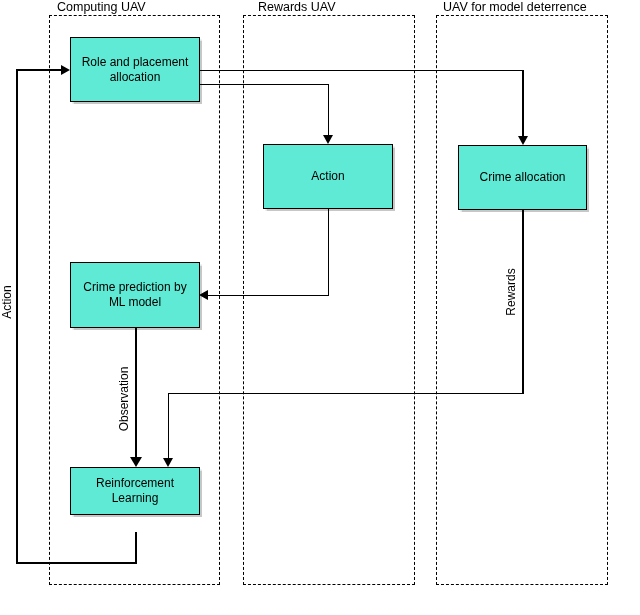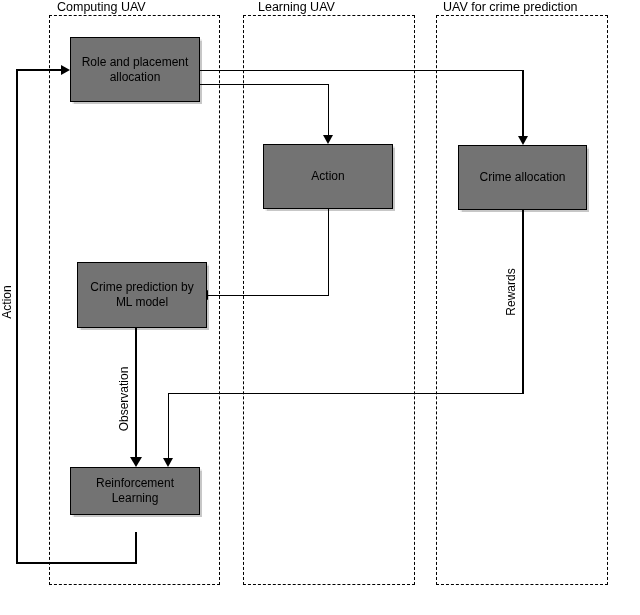--- a/index.html
+++ b/index.html
@@ -10,21 +10,21 @@
   
   .group{
     position:absolute;border:1.5px dashed #000;background:transparent;
     box-sizing:border-box;
   }
   .group-label{
     position:absolute;font-size:12.5px;line-height:14px;white-space:nowrap;color:#000;
   }
   
   .node{
-    position:absolute;border:1.5px solid #000;background:#737373;
+    position:absolute;border:1.5px solid #000;background:#5eead4;
     box-sizing:border-box;display:flex;align-items:center;justify-content:center;
     text-align:center;font-size:12px;line-height:15px;padding:4px 8px;
     box-shadow:1.5px 1.5px 1px rgba(0,0,0,0.22);
   }
   
   .hline,.vline{position:absolute;background:#000;}
   .hline{height:1.4px;}
   .vline{width:1.4px;}
   .hline.thick{height:2.4px;}
   .vline.thick{width:2.4px;}
@@ -39,22 +39,22 @@
     position:absolute;font-size:12px;line-height:14px;text-align:center;white-space:nowrap;
     transform:rotate(-90deg);transform-origin:center center;color:#000;
   }
 </style>
 </head>
 <body>
 
 <div class="stage">
 
   <div class="group-label" style="left:57px;top:0;">Computing UAV</div>
-  <div class="group-label" style="left:258px;top:0;">Learning UAV</div>
-  <div class="group-label" style="left:443px;top:0;">UAV for crime prediction</div>
+  <div class="group-label" style="left:258px;top:0;">Rewards UAV</div>
+  <div class="group-label" style="left:443px;top:0;">UAV for model deterrence</div>
 
   <div class="group" style="left:49px;top:15px;width:171px;height:570px;"></div>
   <div class="group" style="left:243px;top:15px;width:172px;height:570px;"></div>
   <div class="group" style="left:436px;top:15px;width:172px;height:570px;"></div>
 
   <div class="hline" style="left:200px;top:70px;width:323px;"></div>
   <div class="vline" style="left:522.3px;top:70px;height:66px;"></div>
   <div class="arr arr-down" style="left:518px;top:136px;"></div>
 
   <div class="hline" style="left:200px;top:84px;width:129px;"></div>
@@ -84,20 +84,20 @@
 
   <div class="node" style="left:70px;top:37px;width:130px;height:65px;">
     <span>Role and placement allocation</span>
   </div>
   <div class="node" style="left:263px;top:144px;width:130px;height:65px;">
     <span>Action</span>
   </div>
   <div class="node" style="left:458px;top:145px;width:129px;height:65px;">
     <span>Crime allocation</span>
   </div>
-  <div class="node" style="left:70px;top:262px;width:130px;height:66px;margin-left:7px;">
+  <div class="node" style="left:70px;top:262px;width:130px;height:66px;">
     <span>Crime prediction by ML model</span>
   </div>
   <div class="node" style="left:70px;top:467px;width:130px;height:48px;">
     <span>Reinforcement Learning</span>
   </div>
 
 </div>
 
 </body></html>

